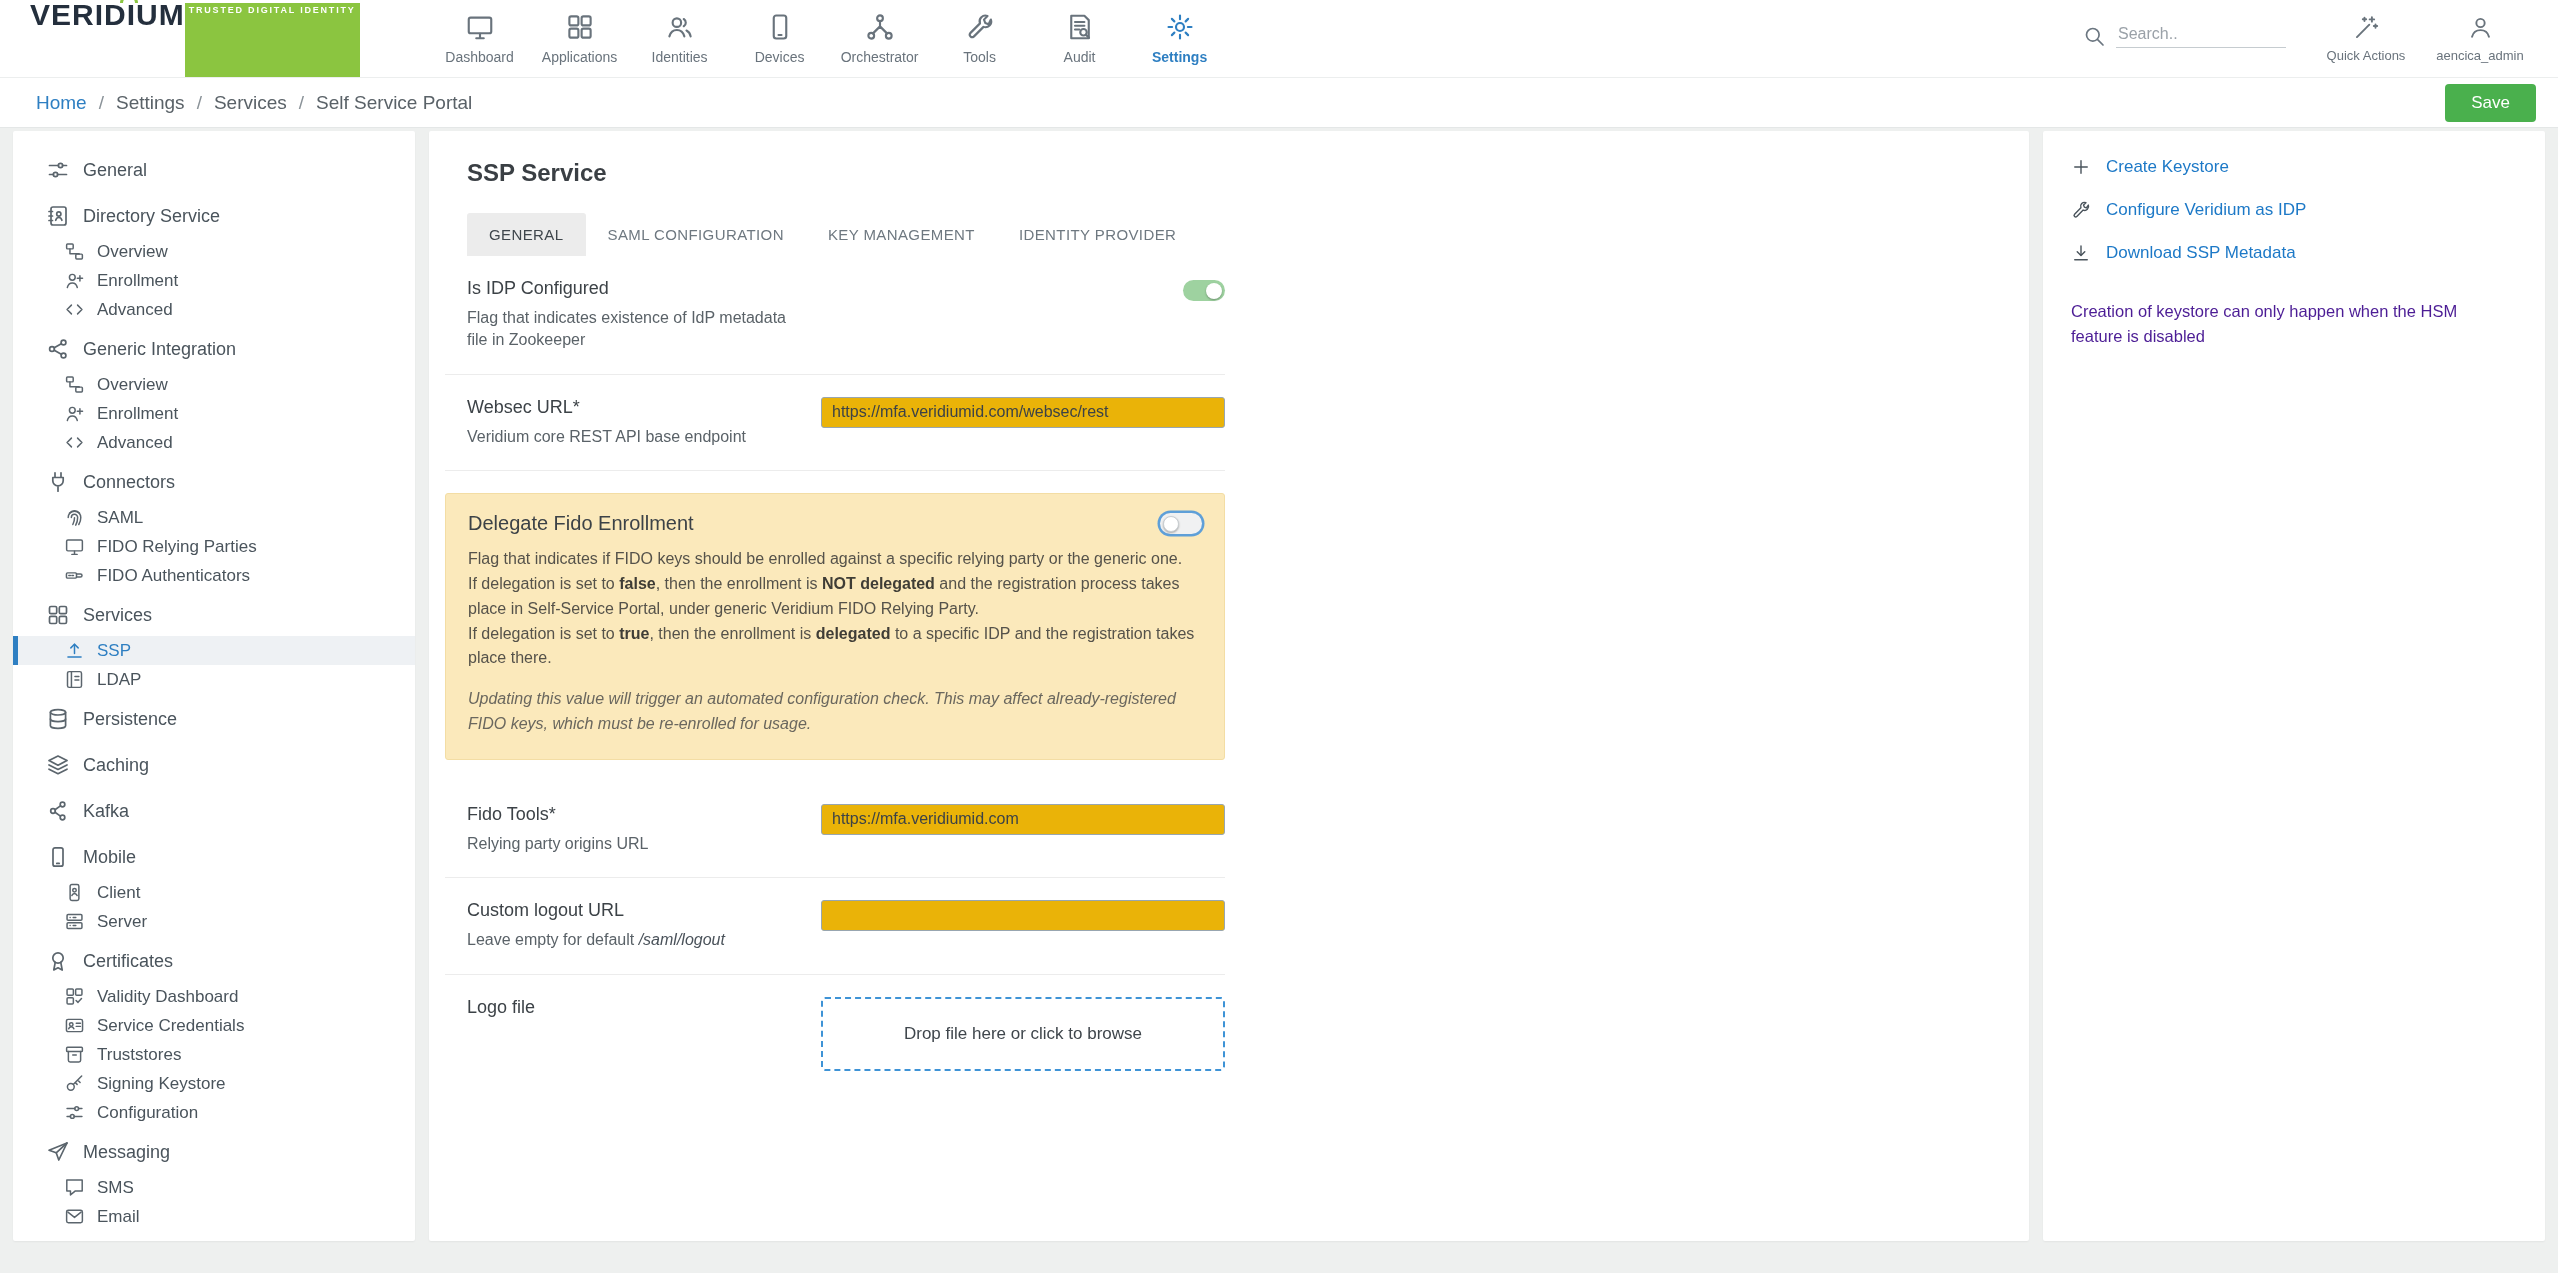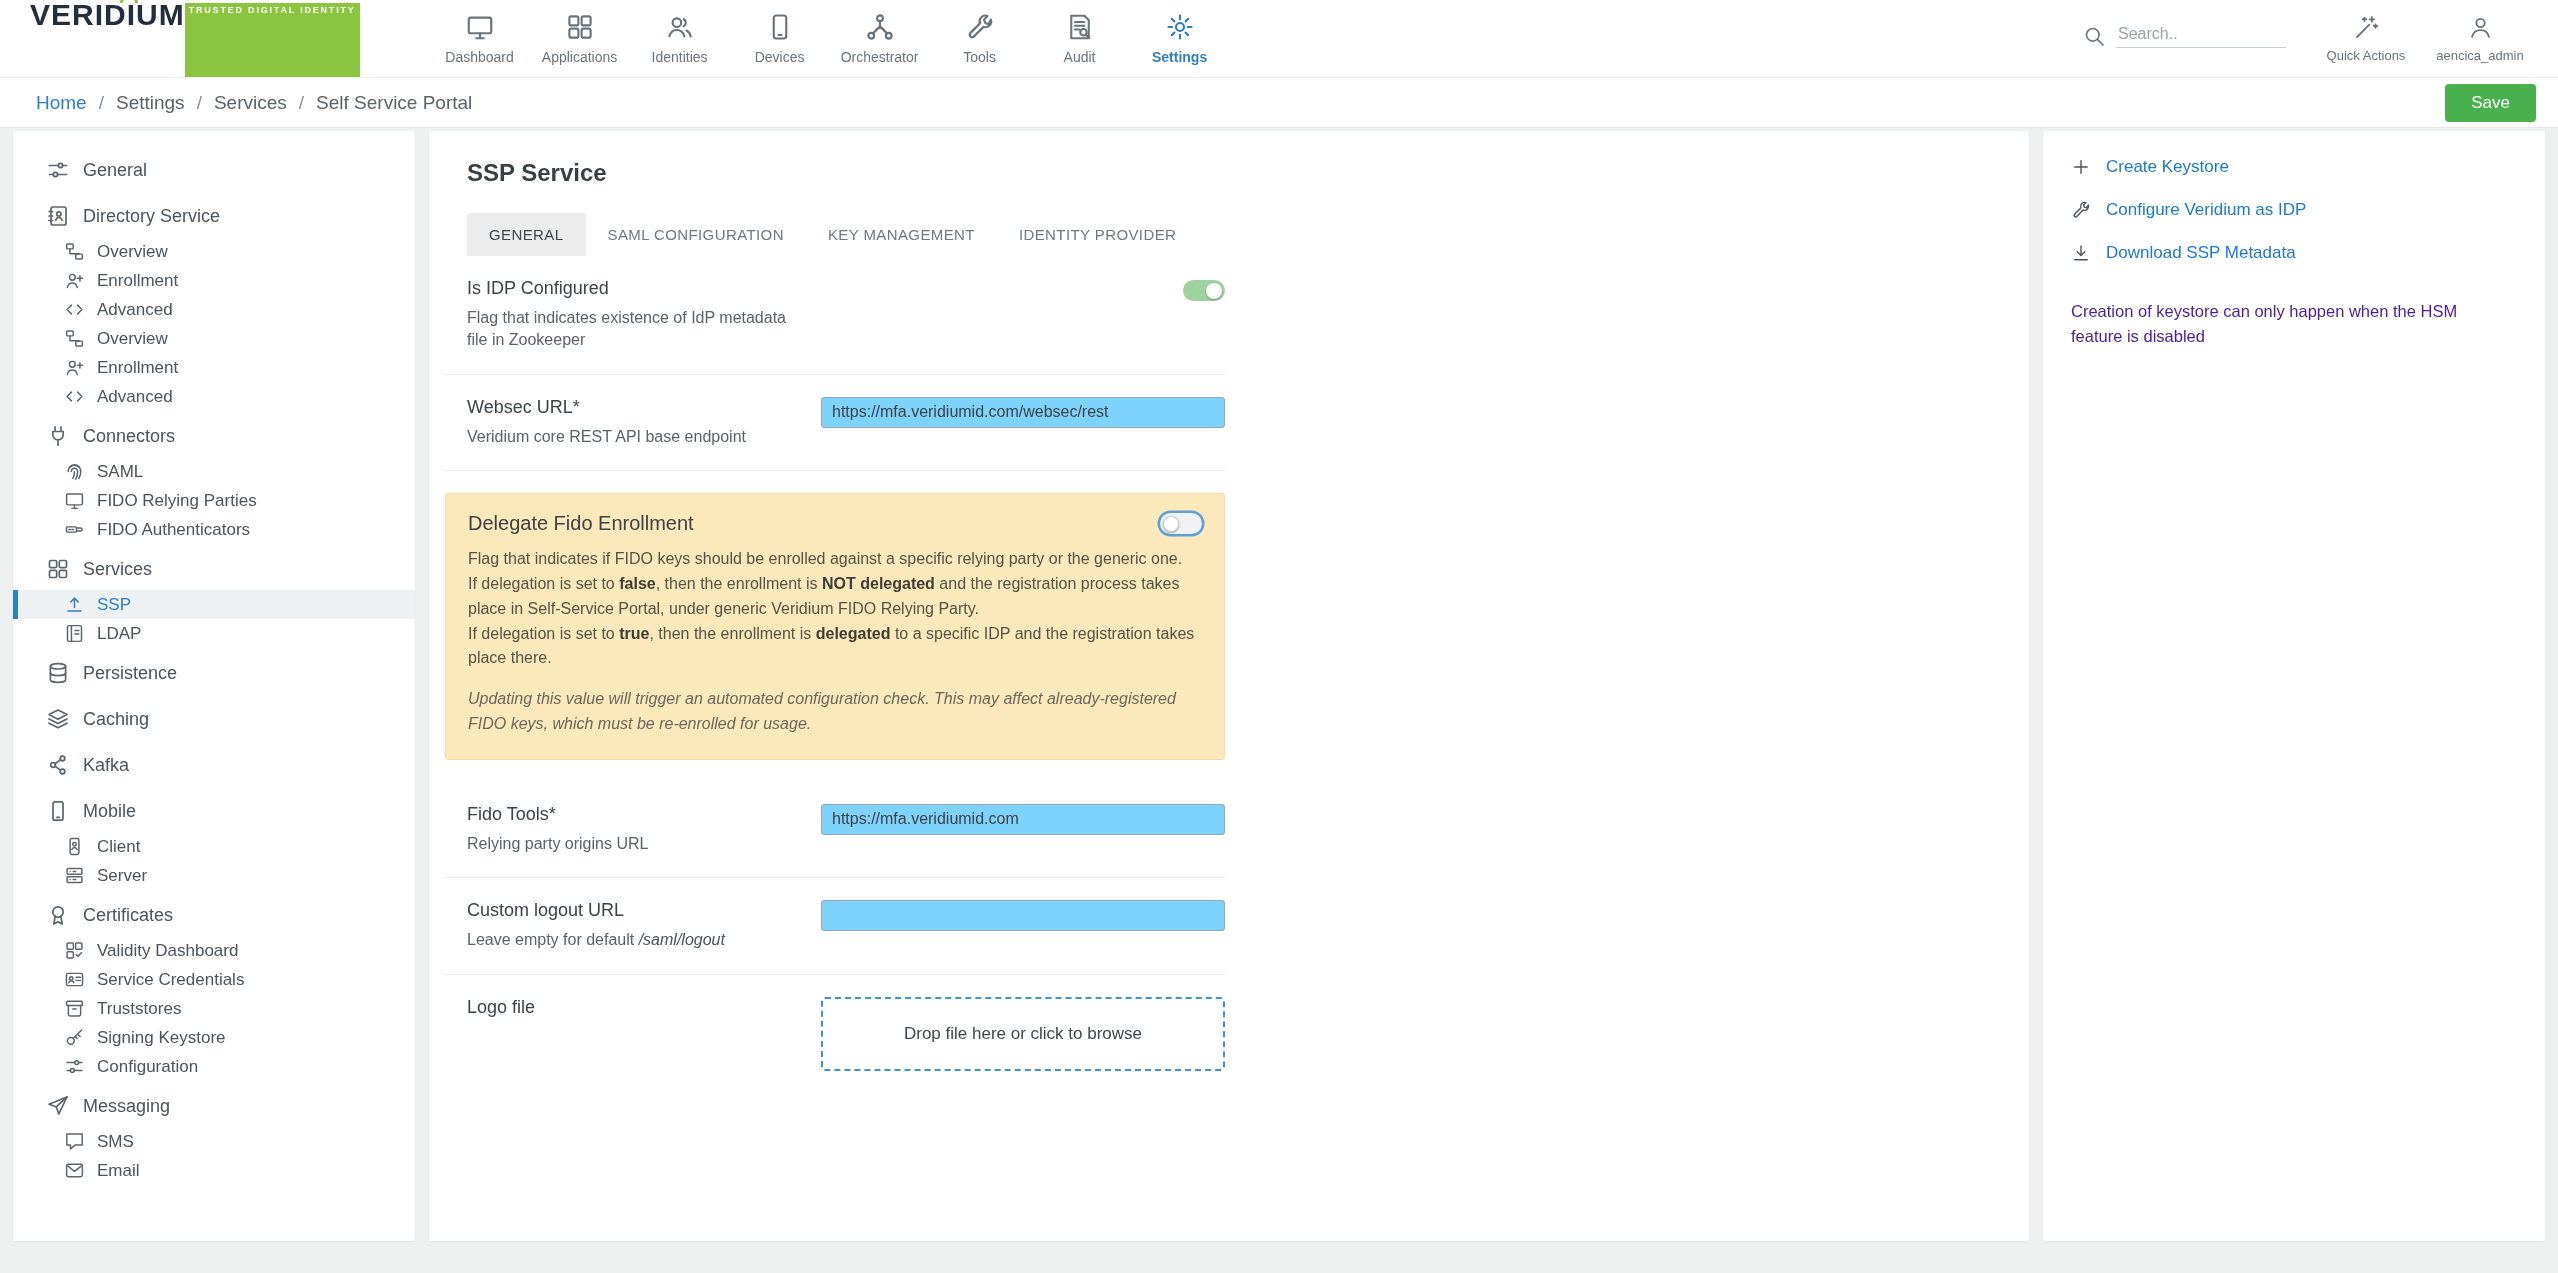--- a/index.html
+++ b/index.html
@@ -85,21 +85,21 @@
 
   .form{ width:780px; }
   .frow{ display:flex; align-items:flex-start; padding:22px 0 22px 22px; border-bottom:1px solid #ececec; }
   .frow.nb{ border-bottom:none; }
   .label-col{ flex:1; padding-right:24px; }
   .f-label{ font-size:18px; color:#3c4247; }
   .f-desc{ font-size:16px; color:#5a6268; margin-top:8px; line-height:1.4; }
   .ctrl-col{ width:404px; flex:none; }
   .ctrl-right{ display:flex; justify-content:flex-end; padding-top:2px; }
   .txt{ width:100%; height:31px; border:1px solid #98a6b0; border-radius:3px; padding:0 10px;
-    font-size:16px; color:#3c4247; font-family:inherit; outline:none; background:#7dd3fc; }
+    font-size:16px; color:#3c4247; font-family:inherit; outline:none; background:#eab308; }
 
   
   .toggle{ width:42px; height:21px; border-radius:11px; position:relative; cursor:pointer; background:#e4e6e8; flex:none; }
   .toggle .knob{ position:absolute; top:2.5px; width:16px; height:16px; border-radius:50%;
     background:#fff; box-shadow:0 1px 2px rgba(0,0,0,.3); }
   .toggle.on{ background:var(--toggle-on); }
   .toggle.on .knob{ right:3px; }
   .toggle.off{ background:#f0f1f2; }
   .toggle.off .knob{ left:3px; border:1px solid #c9ced2; }
   .toggle.ring{ box-shadow:0 0 0 2.5px #5e9fd8; }
@@ -313,20 +313,31 @@
           <span class="lbl">Enrollment</span>
         </div>
         <div class="side-item sub">
           <span class="icon">
             <svg viewBox="0 0 24 24" fill="none" stroke="currentColor" stroke-width="1.7" stroke-linecap="round" stroke-linejoin="round">
               <path d="M8.5 7l-5 5 5 5M15.5 7l5 5-5 5"></path>
             </svg>
           </span>
           <span class="lbl">Advanced</span>
         </div>
+        <div class="side-item cat">
+          <span class="icon">
+            <svg viewBox="0 0 24 24" fill="none" stroke="currentColor" stroke-width="1.7" stroke-linecap="round" stroke-linejoin="round">
+              <circle cx="6" cy="12" r="2.4"></circle>
+              <circle cx="17.5" cy="5.5" r="2.4"></circle>
+              <circle cx="17.5" cy="18.5" r="2.4"></circle>
+              <path d="M8.2 10.8l7.1-4.1M8.2 13.2l7.1 4.1"></path>
+            </svg>
+          </span>
+          <span class="lbl">Generic Integration</span>
+        </div>
         <div class="side-item sub">
           <span class="icon">
             <svg viewBox="0 0 24 24" fill="none" stroke="currentColor" stroke-width="1.7" stroke-linecap="round" stroke-linejoin="round">
               <rect x="3" y="3.5" width="7.5" height="5.5" rx="1"></rect>
               <rect x="13.5" y="15" width="7.5" height="5.5" rx="1"></rect>
               <path d="M6.8 9v5.5h10.5V15"></path>
             </svg>
           </span>
           <span class="lbl">Overview</span>
         </div>

